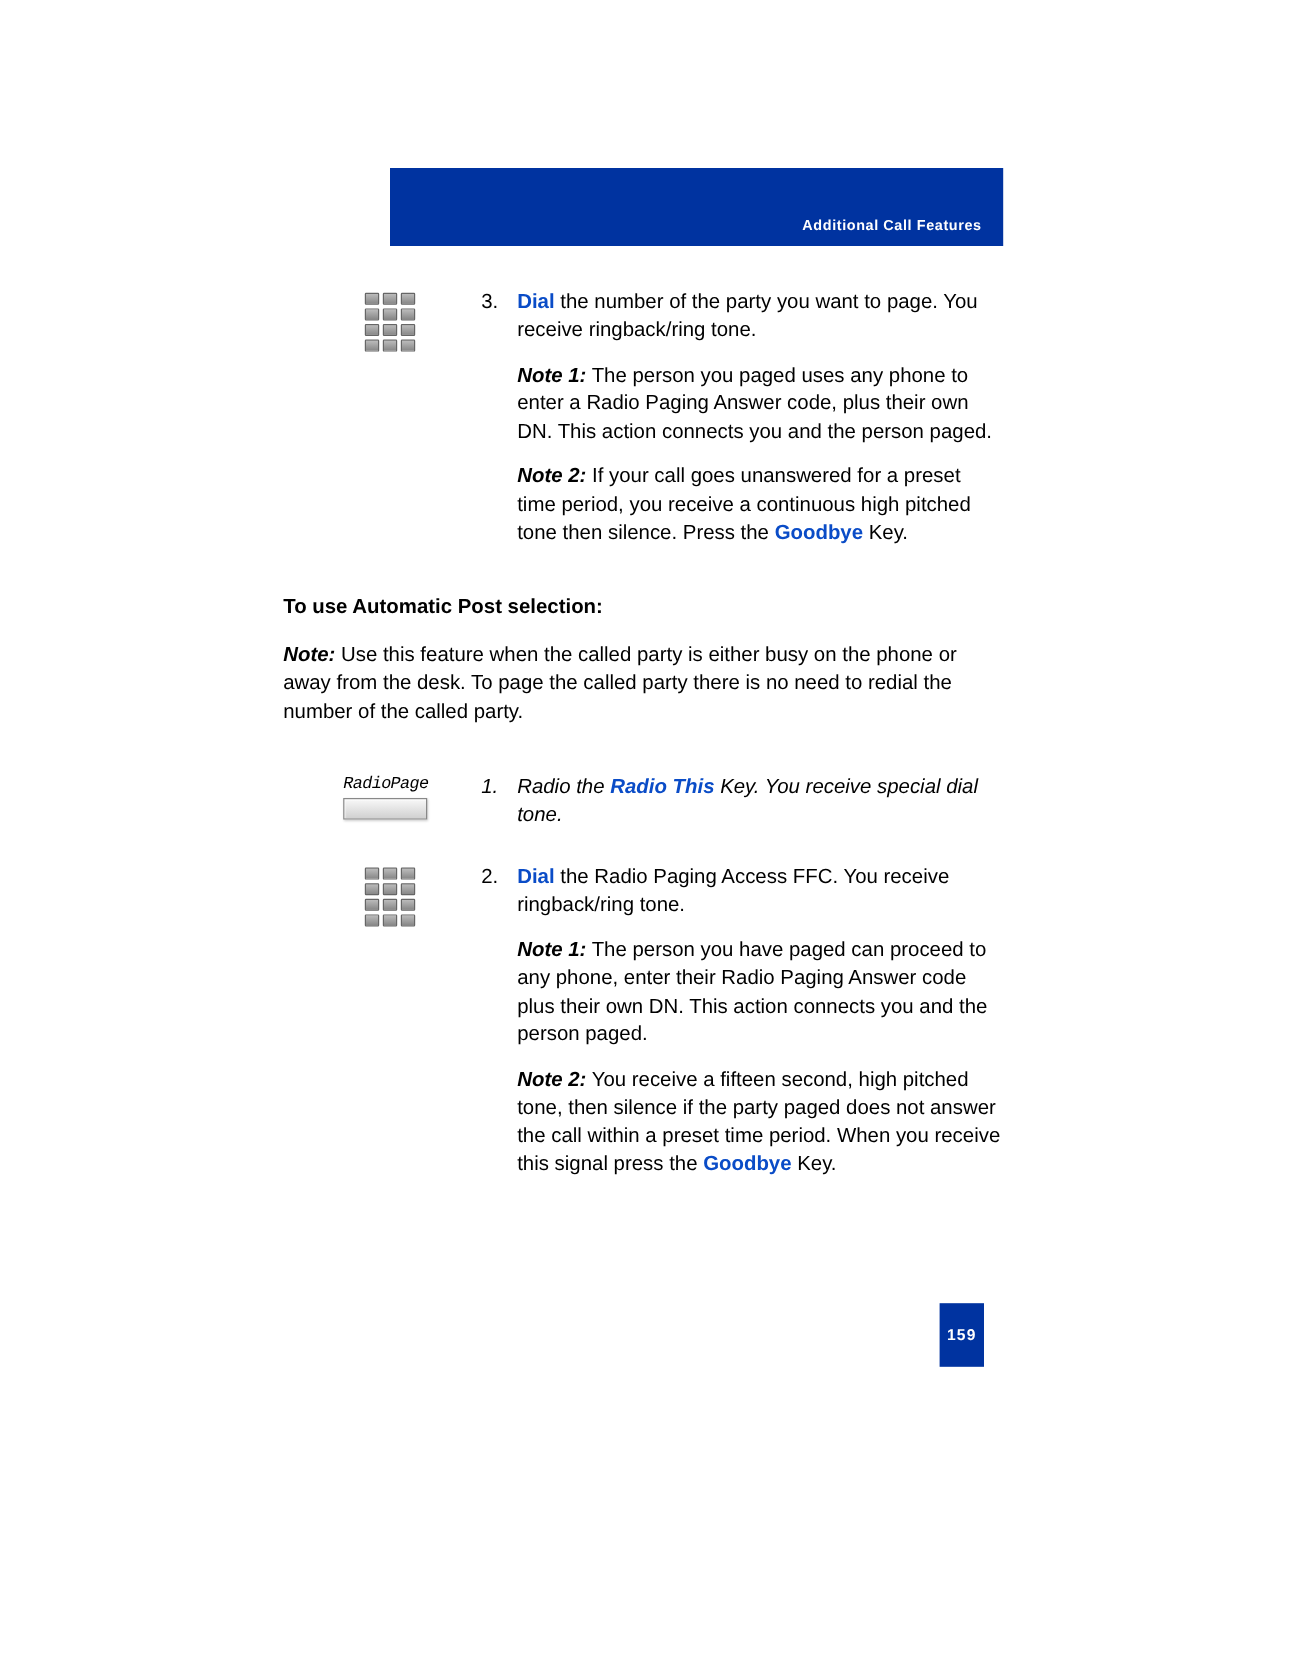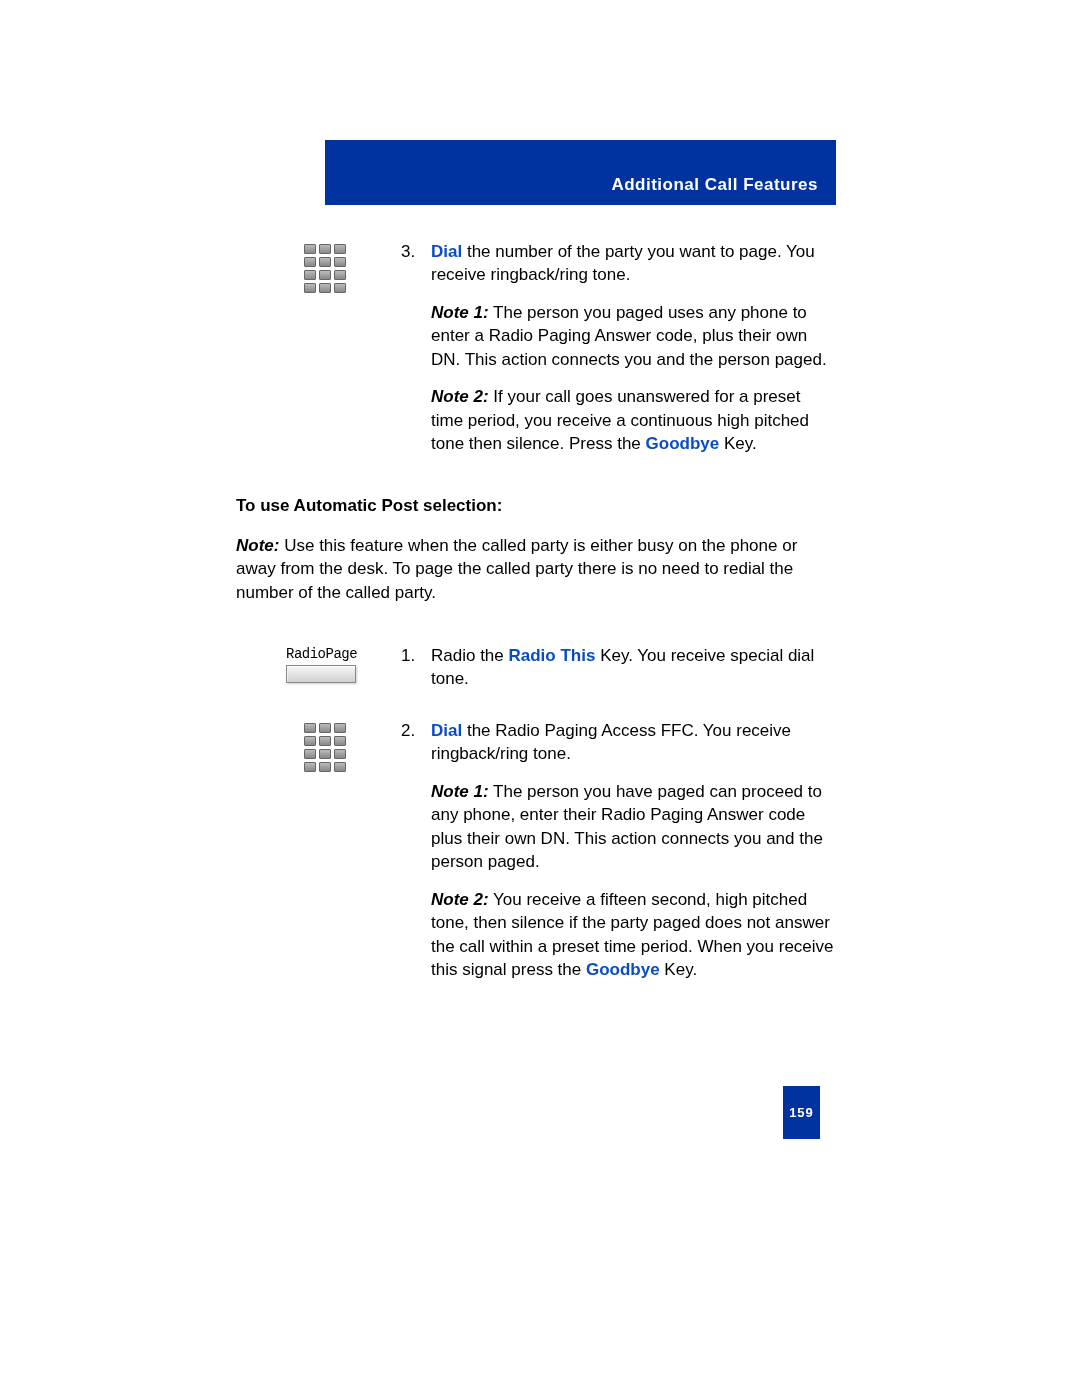--- a/index.html
+++ b/index.html
@@ -20,21 +20,21 @@
     width: 511px;
     height: 65px;
     background: #0033a0;
   }
   .header-title {
     position: absolute;
     right: 18px;
     bottom: 10px;
     color: #fff;
     font-weight: bold;
-    font-size: 17px;
+    font-size: 12px;
     letter-spacing: 0.5px;
   }
   .content {
     position: absolute;
     top: 240px;
     left: 236px;
     width: 600px;
   }
   .row1 {
     display: flex;
@@ -177,21 +177,21 @@
       </div>
     </div>
   </div>
 
   <div class="sec-heading">To use Automatic Post selection:</div>
 
   <div class="note-intro">
     <span class="bold ital">Note:</span><span> Use this feature when the called party is either busy on the phone or away from the desk. To page the called party there is no need to redial the number of the called party.</span>
   </div>
 
-  <div class="row1" style="margin-bottom:28px;">
+  <div class="row1" style="margin-bottom:28px;font-style:italic;">
     <div class="icon-col">
       <div class="radio-btn-wrap">
         <div class="radio-label">RadioPage</div>
         <div class="radio-btn"></div>
       </div>
     </div>
     <div class="text-col">
       <div class="step-block" style="margin-bottom:0;">
         <div class="step-num">1.</div>
         <div class="step-txt">

